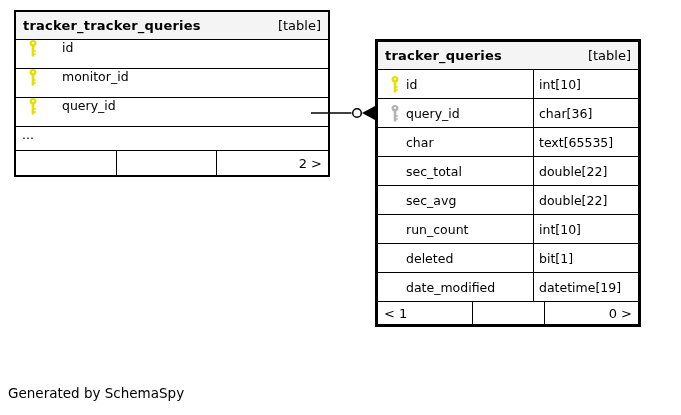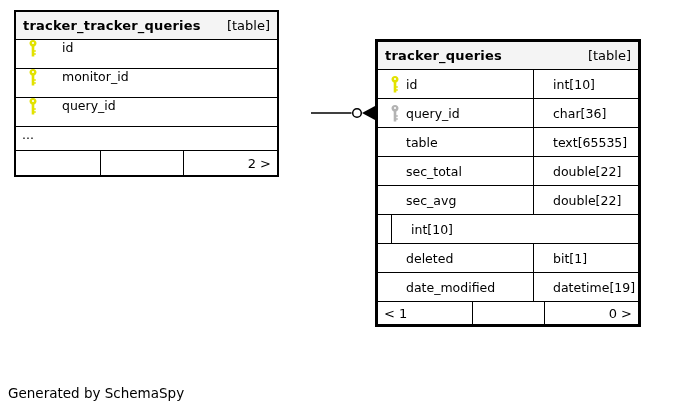--- a/index.html
+++ b/index.html
@@ -3,21 +3,21 @@
 <meta charset="utf-8">
 <style>
   * { margin:0; padding:0; box-sizing:border-box; }
   body { background:#fff; }
   .canvas {
     position:relative; width:681px; height:415px; background:#ffffff;
     font-family:"DejaVu Sans","Liberation Sans",sans-serif; color:#000;
     overflow:hidden;
   }
   .table-box { position:absolute; background:#fff; border:2px solid #000; }
-  .left-table  { left:14px;  top:10px; width:265px; }
+  .left-table  { left:14px;  top:10px; width:316px; }
   .right-table { left:375px; top:39px; width:266px; border-width:3px; }
 
   .t-header {
     display:flex; justify-content:space-between; align-items:center;
     background:#f4f4f4; border-bottom:1px solid #000;
     height:28px; padding:0 7px; font-size:13px;
   }
   .t-name  { font-weight:bold; letter-spacing:0.2px; }
   .t-badge { font-size:13px; }
 
@@ -33,21 +33,21 @@
   .key-slot { width:11px; display:inline-flex; align-items:center; flex:0 0 11px; }
   .key-pk { color:#e2e200; }
   .key-fk { color:#b3b3b3; }
   .left-table  .col-name { margin-left:22px; }
   .right-table .col-name { margin-left:4px; }
 
   .name-cell { flex:1 1 auto; display:flex; align-items:center; height:100%; }
   .type-cell {
     flex:0 0 105px; width:105px; height:100%;
     border-left:1px solid #000; display:flex; align-items:center;
-    padding-left:19px; font-size:12.5px;
+    padding-left:5px; font-size:12.5px;
   }
 
   .t-footer { display:flex; font-size:13px; }
   .left-table  .t-footer { height:24px; }
   .right-table .t-footer { height:22px; }
   .f-cell { display:flex; align-items:center; height:100%; padding:0 6px; }
   .f-cell + .f-cell { border-left:1px solid #000; }
   .f-left   { flex:0 0 32%; justify-content:flex-start; }
   .f-center { flex:0 0 32%; }
   .f-right  { flex:1 1 auto; justify-content:flex-end; }
@@ -144,21 +144,21 @@
             </svg>
         </span>
         <span class="col-name">query_id</span>
       </span>
       <span class="type-cell">char[36]</span>
     </div>
 
     <div class="t-row">
       <span class="name-cell">
         <span class="key-slot"></span>
-        <span class="col-name">table</span>
+        <span class="col-name">char</span>
       </span>
       <span class="type-cell">text[65535]</span>
     </div>
 
 
     <div class="t-row">
       <span class="name-cell">
         <span class="key-slot"></span>
         <span class="col-name">sec_total</span>
       </span>
@@ -167,20 +167,24 @@
 
     <div class="t-row">
       <span class="name-cell">
         <span class="key-slot"></span>
         <span class="col-name">sec_avg</span>
       </span>
       <span class="type-cell">double[22]</span>
     </div>
 
     <div class="t-row">
+      <span class="name-cell">
+        <span class="key-slot"></span>
+        <span class="col-name">run_count</span>
+      </span>
       <span class="type-cell">int[10]</span>
     </div>
 
     <div class="t-row">
       <span class="name-cell">
         <span class="key-slot"></span>
         <span class="col-name">deleted</span>
       </span>
       <span class="type-cell">bit[1]</span>
     </div>

